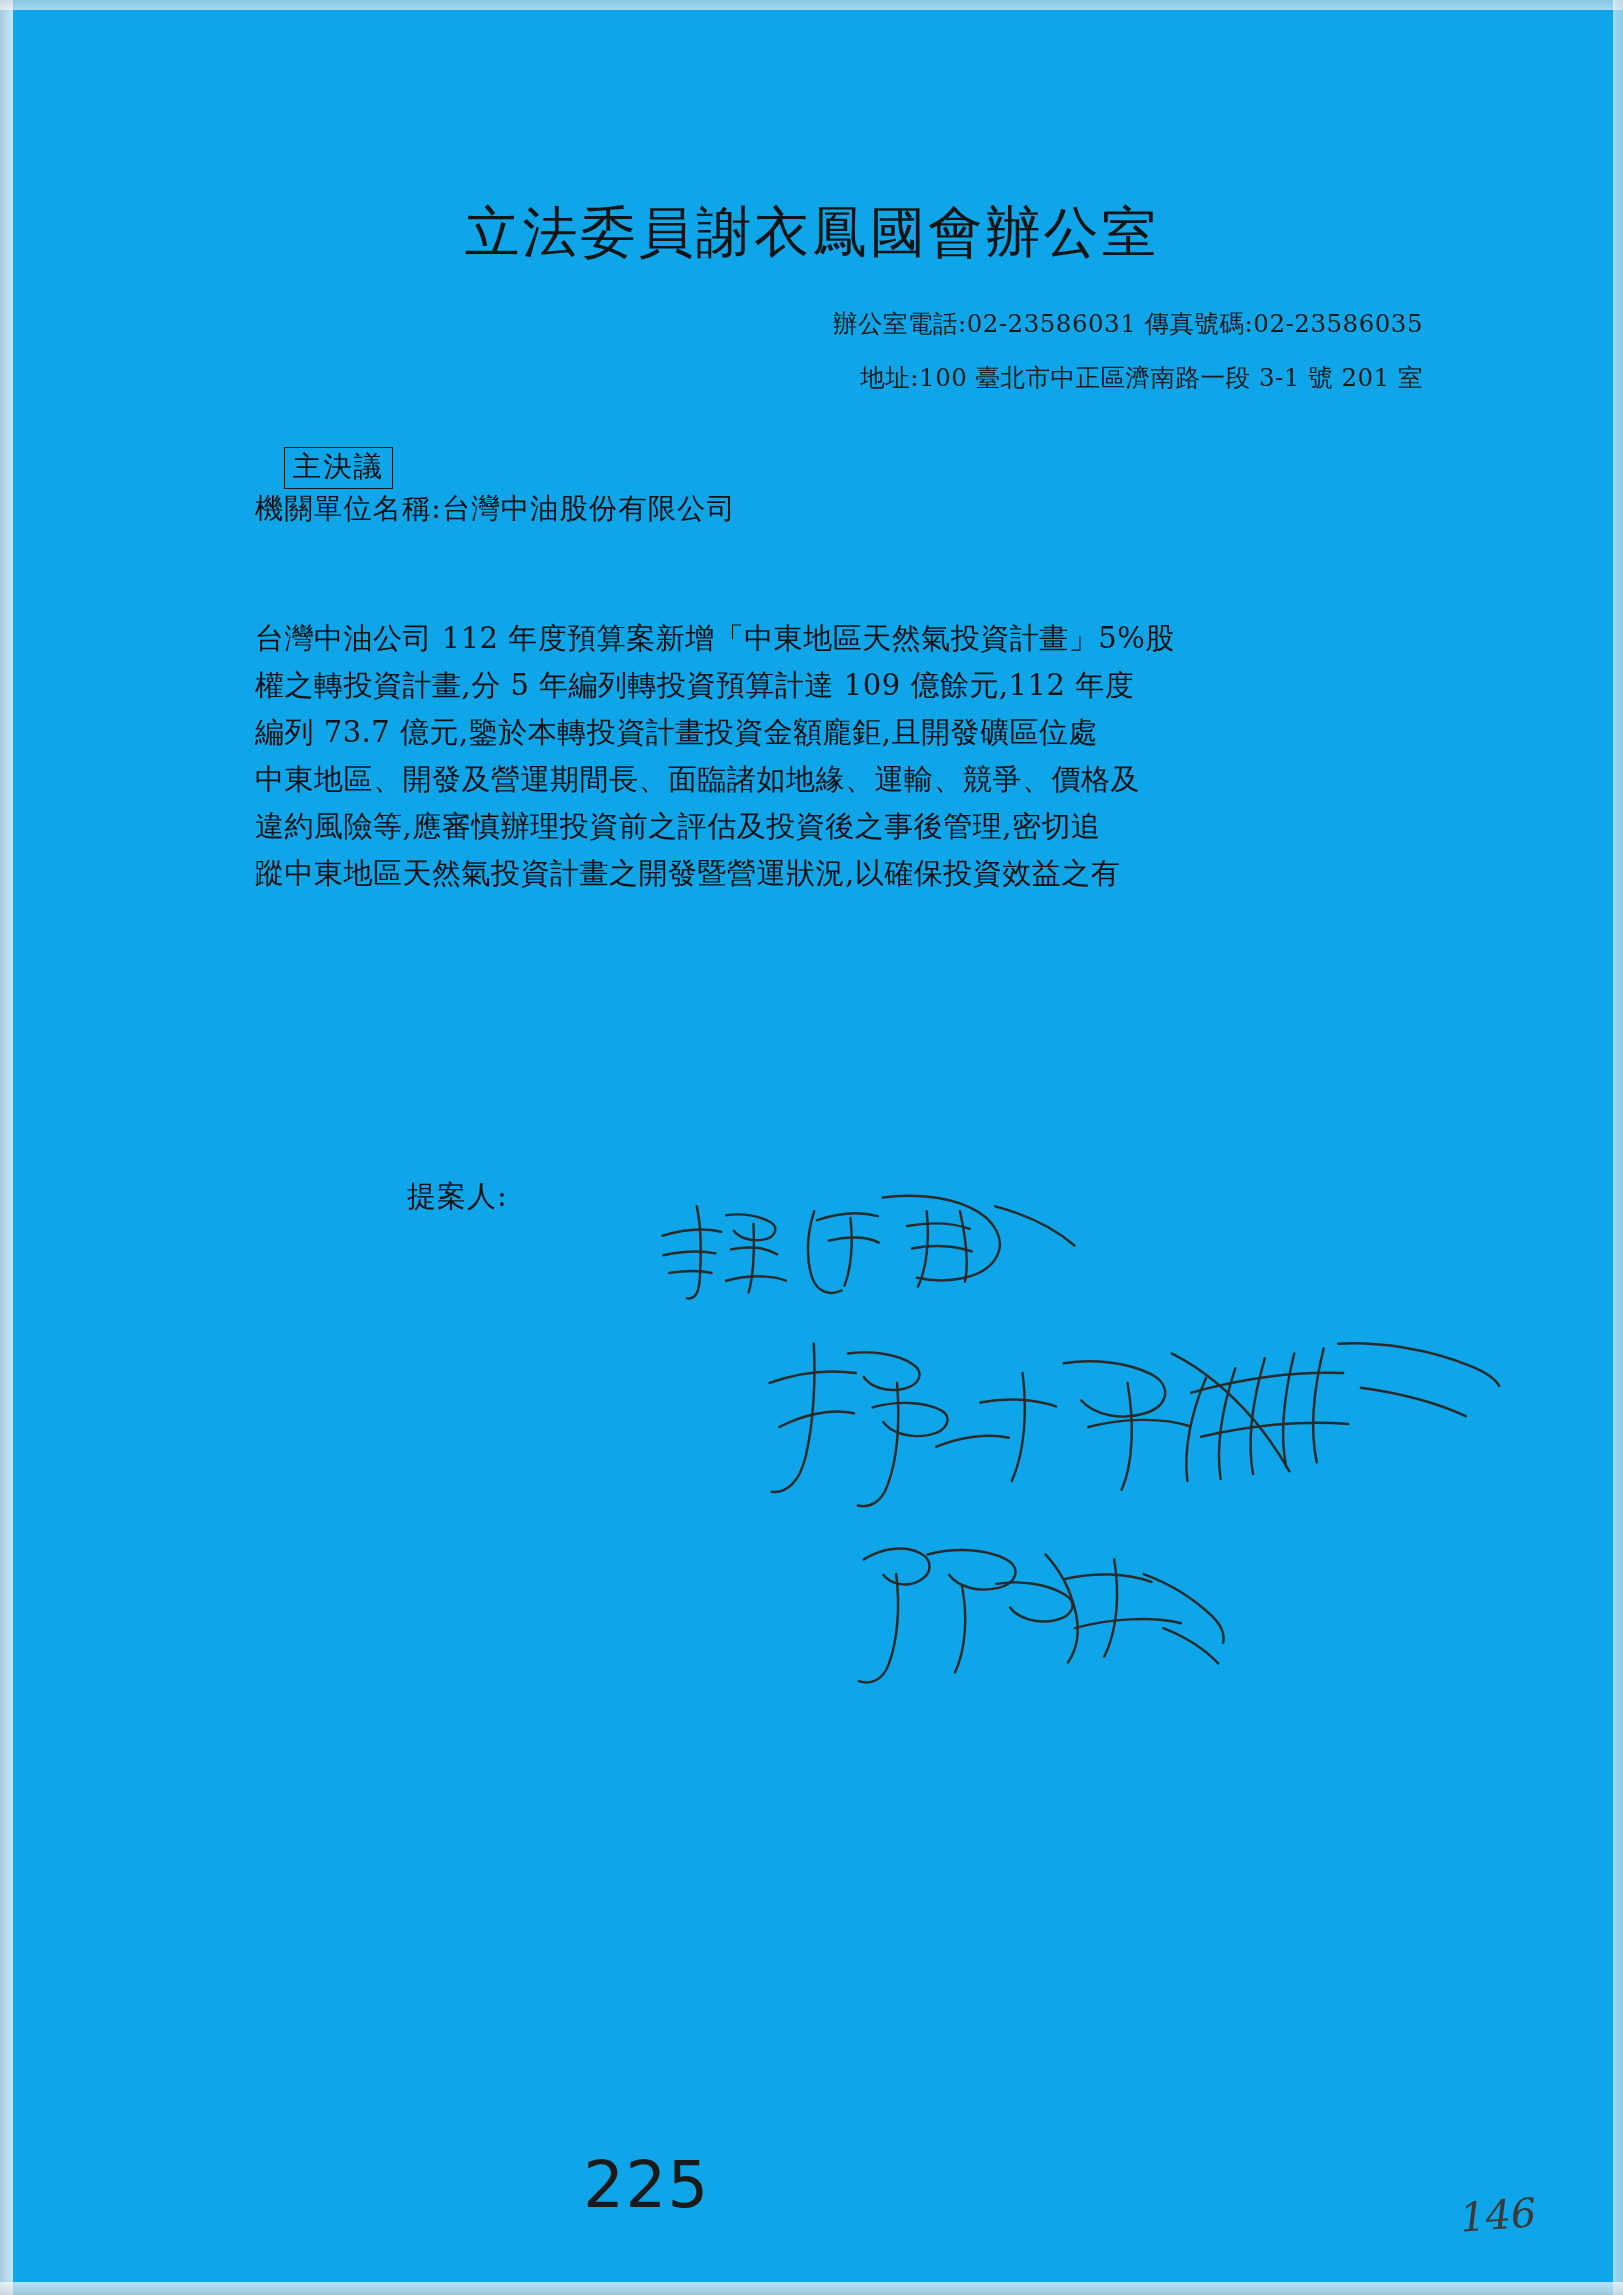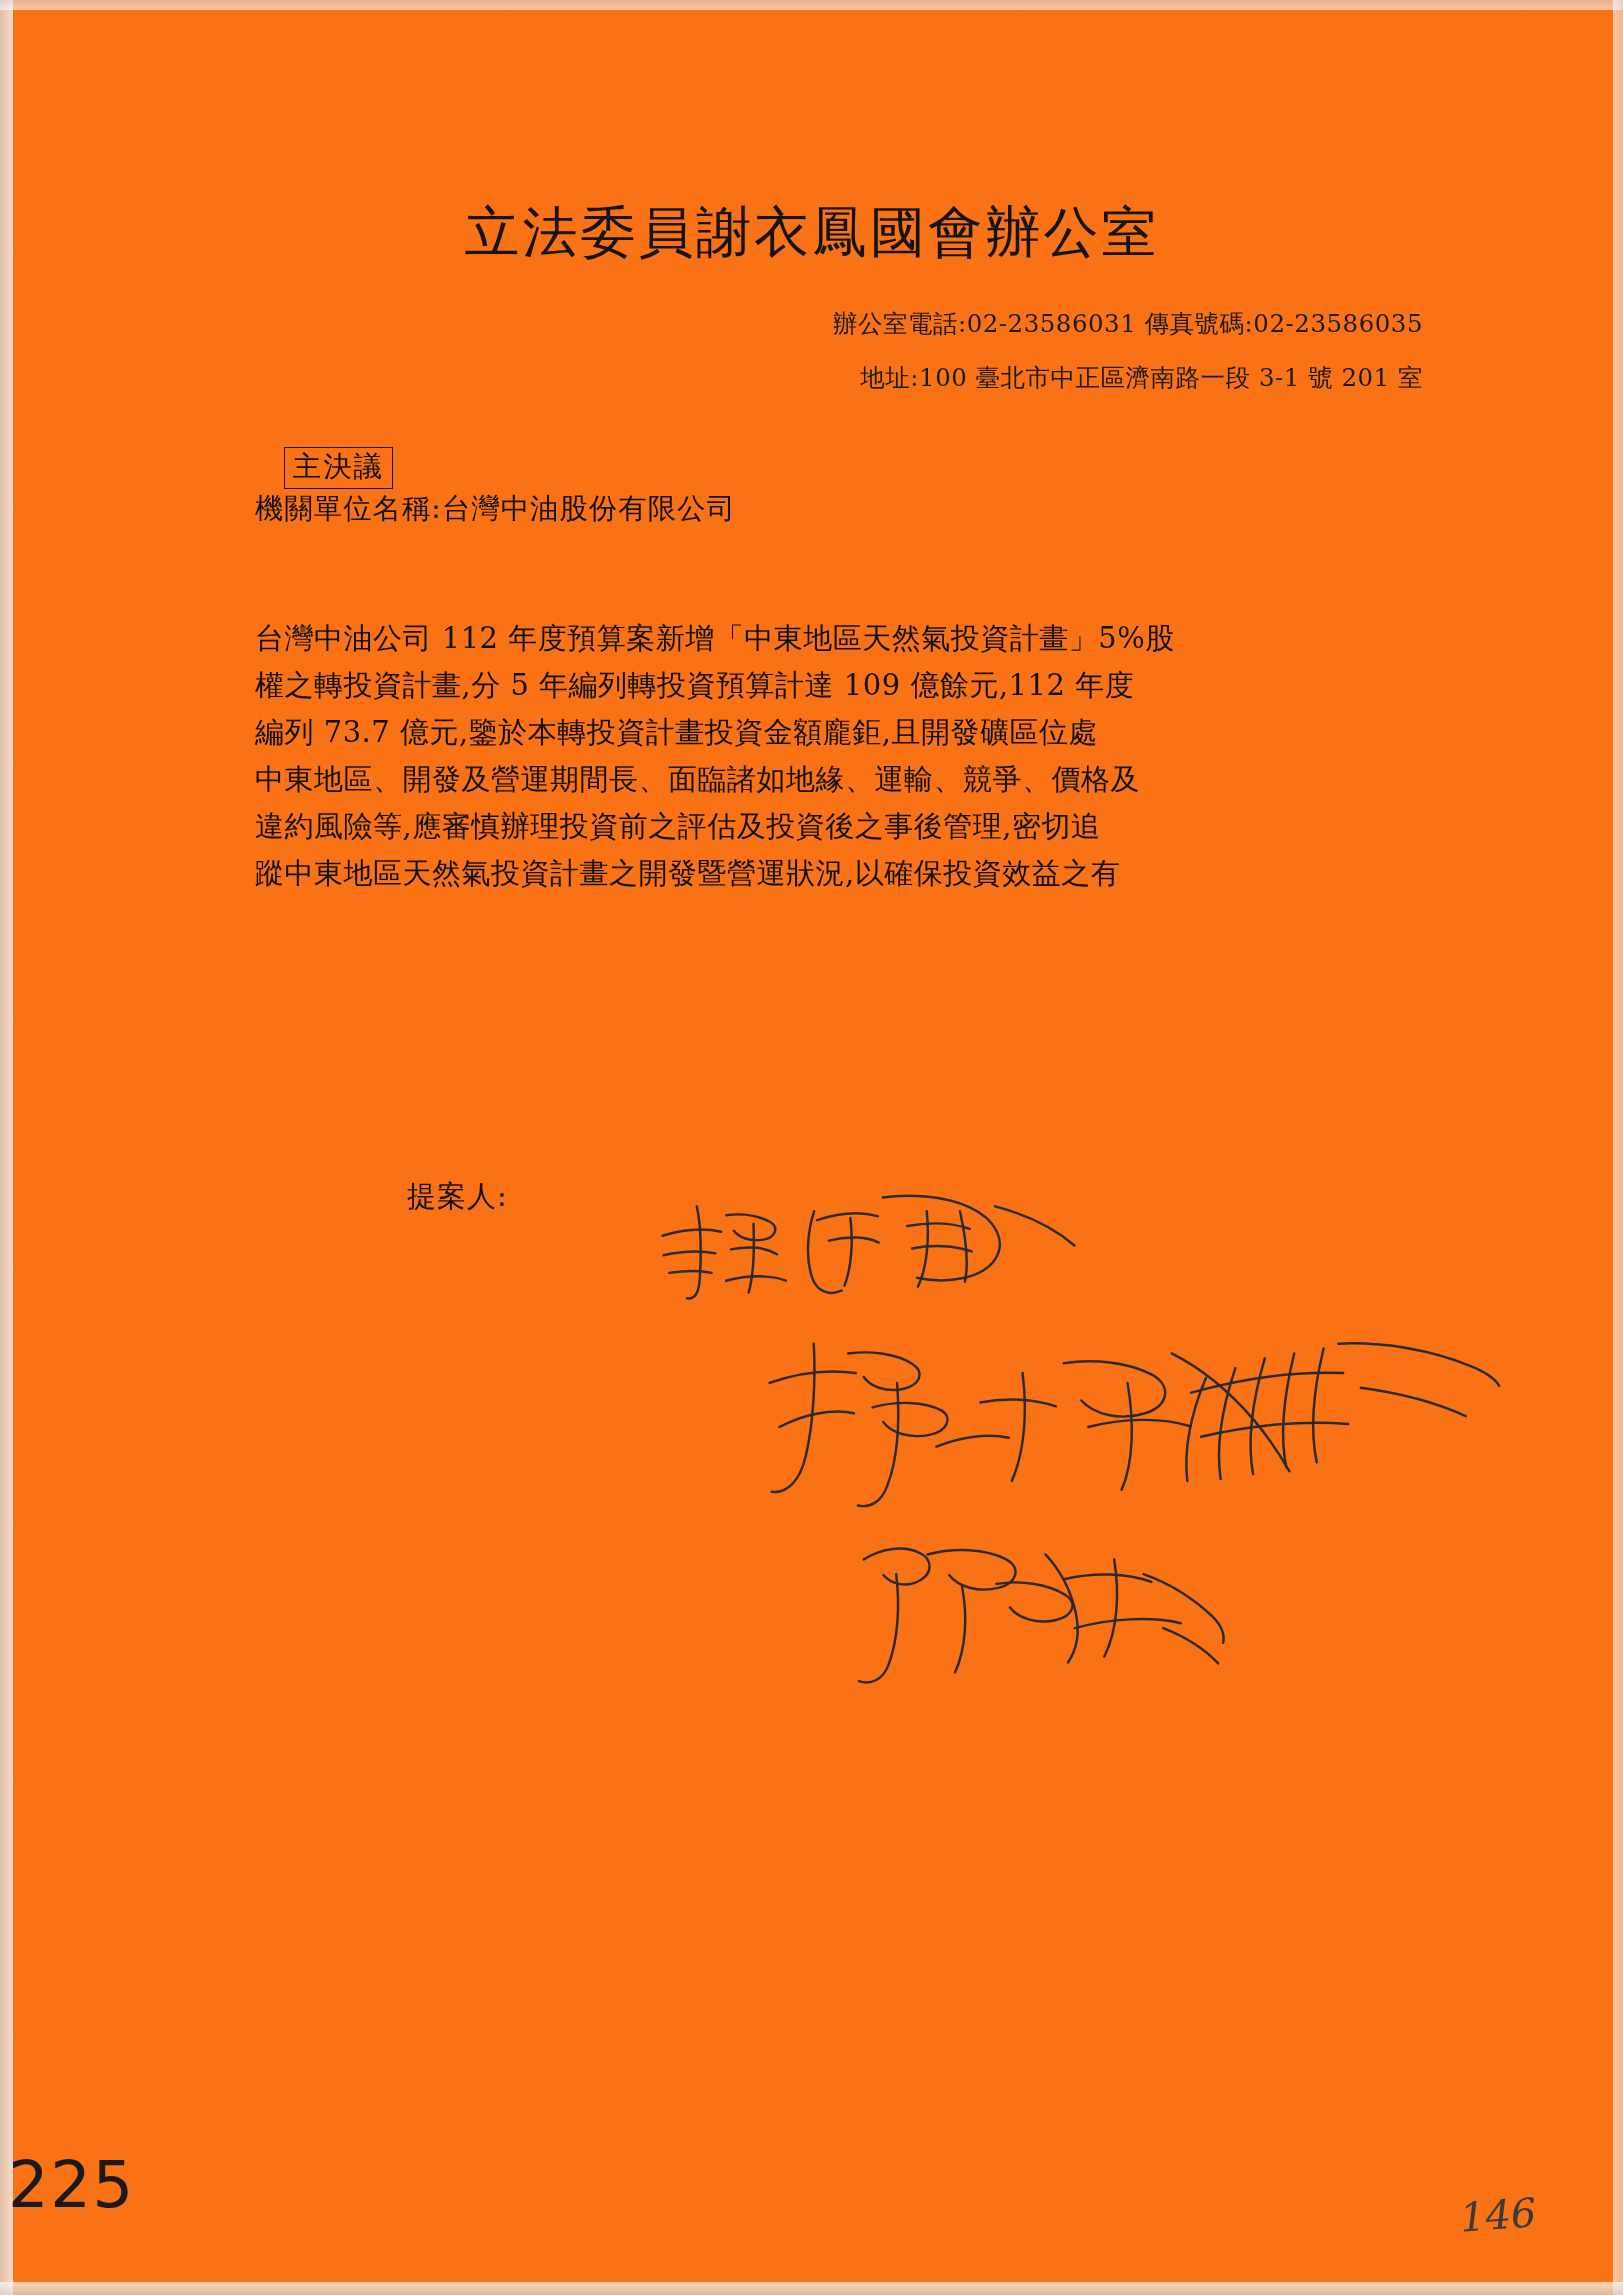--- a/index.html
+++ b/index.html
@@ -7,21 +7,21 @@
     padding: 0;
     background: #ffffff;
   }
   body {
     font-family: "DejaVu Serif", "Liberation Serif", serif;
   }
   .page {
     position: relative;
     width: 1624px;
     height: 2295px;
-    background: #f97316;
+    background: #0ea5e9;
     overflow: hidden;
   }
   
   .scan-edge-left {
     position: absolute;
     left: 0; top: 0;
     width: 12.8px; height: 100%;
     background: linear-gradient(to right, #d8d8d8, #fdfdfd);
     opacity: 0.75;
   }
@@ -134,26 +134,25 @@
   }
   .sig {
     position: absolute;
   }
 
   .page-number-bottom {
     position: absolute;
     left: 0;
     top: 2148px;
     width: 1293px;
-    text-align: left;
+    text-align: center;
     font-size: 64px;
     color: #1a1a1a;
     font-family: "DejaVu Sans", "Liberation Sans", sans-serif;
     letter-spacing: 1.5px;
-    padding-left: 8px;
   }
 
   .page-number-corner {
     position: absolute;
     right: 88px;
     top: 2192px;
     font-size: 40px;
     color: #3a3a3a;
     font-style: italic;
     font-family: "DejaVu Serif", "Liberation Serif", serif;

